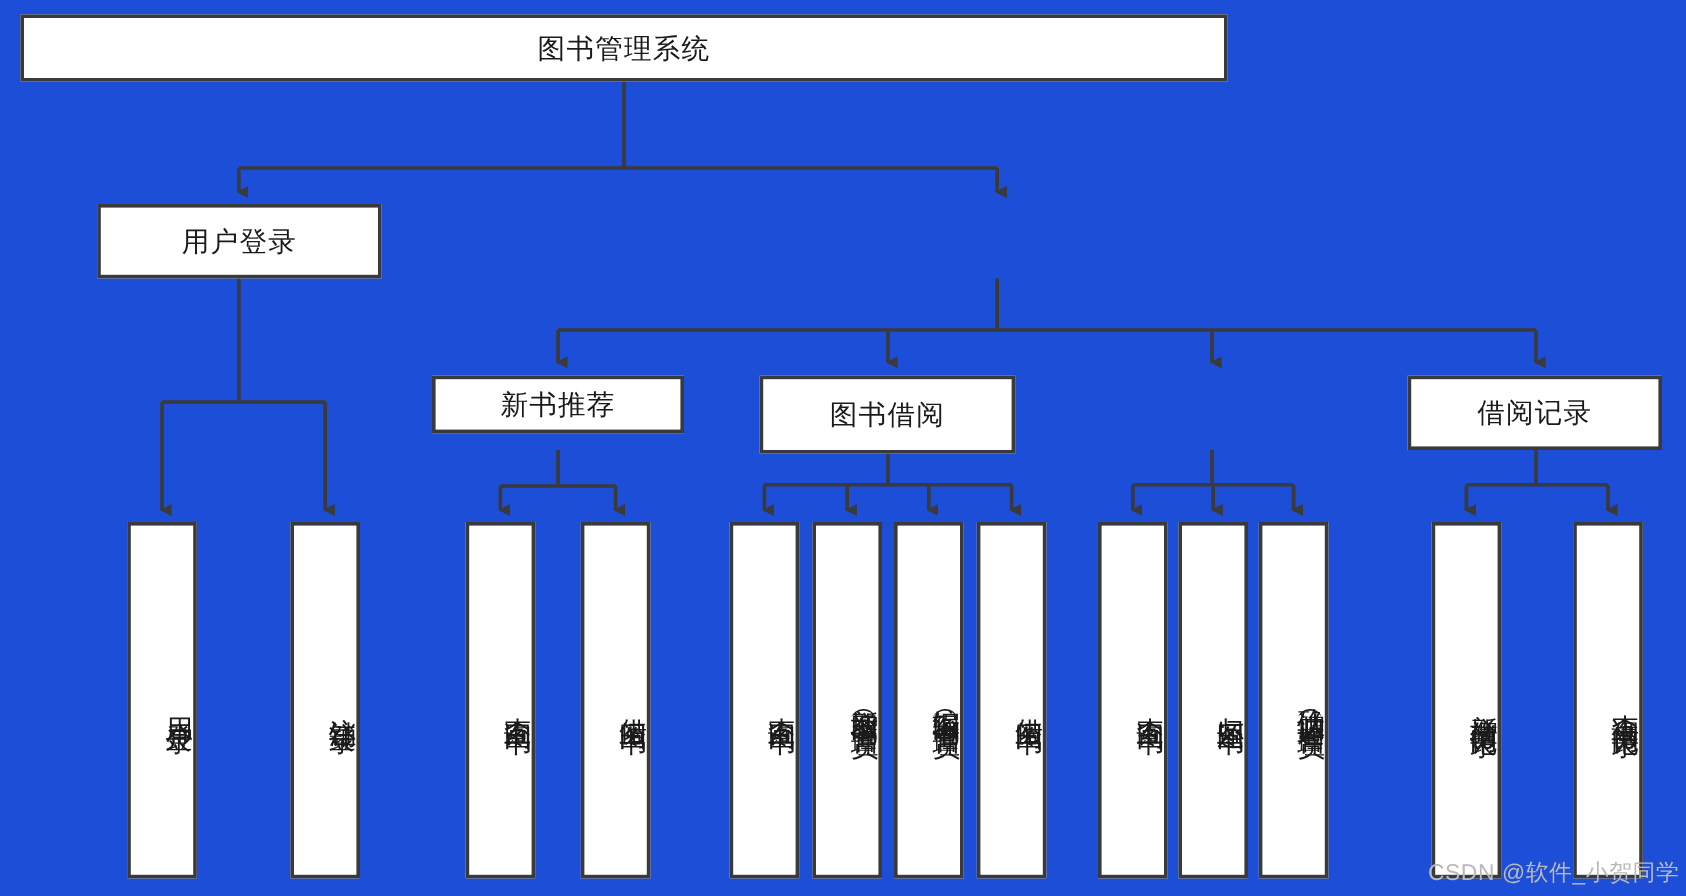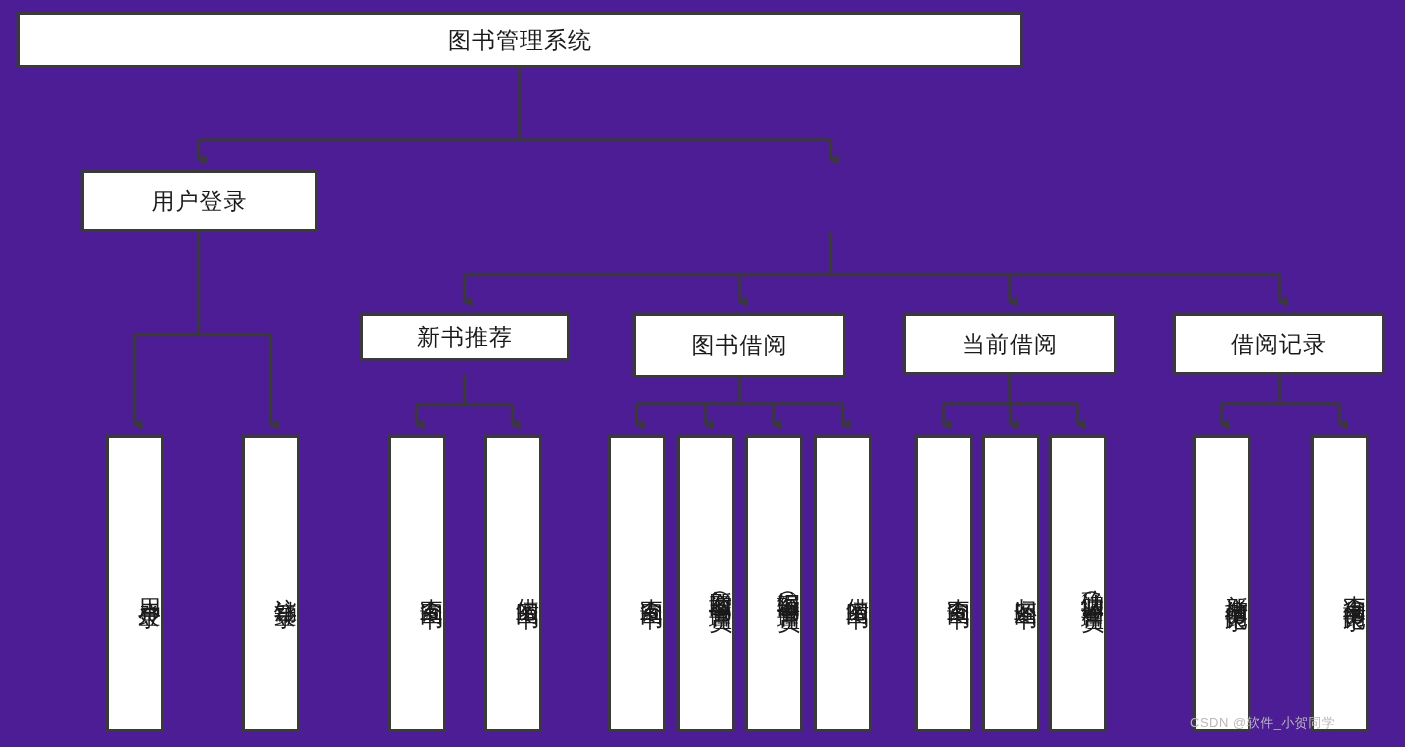--- a/index.html
+++ b/index.html
@@ -4,21 +4,21 @@
 <style>
   html, body {
     margin: 0;
     padding: 0;
     background: #ffffff;
   }
   #canvas {
     position: relative;
     width: 1405px;
     height: 747px;
-    background: #4c1d95;
+    background: #1d4ed8;
     font-family: "Liberation Sans", "DejaVu Sans", sans-serif;
     overflow: hidden;
   }
   .node {
     position: absolute;
     box-sizing: border-box;
     border: 3px solid #3a3a3a;
     background: #ffffff;
     display: flex;
     align-items: center;
@@ -47,21 +47,21 @@
   .lines {
     position: absolute;
     left: 0;
     top: 0;
     width: 1405px;
     height: 747px;
     pointer-events: none;
   }
   .watermark {
     position: absolute;
-    font-size: 13px;
+    font-size: 19px;
     color: #b9b9b9;
     white-space: nowrap;
     letter-spacing: 0.5px;
   }
 </style>
 </head>
 <body>
 
 <div id="canvas">
 
@@ -122,23 +122,20 @@
   <div class="node horiz" style="left:81px; top:170px; width:237px; height:62px;">
     <span>用户登录</span>
   </div>
 
   <div class="node horiz" style="left:360px; top:313px; width:210px; height:48px;">
     <span>新书推荐</span>
   </div>
   <div class="node horiz" style="left:633px; top:313px; width:213px; height:65px;">
     <span>图书借阅</span>
   </div>
-  <div class="node horiz" style="left:903px; top:313px; width:214px; height:62px;">
-    <span>当前借阅</span>
-  </div>
   <div class="node horiz" style="left:1173px; top:313px; width:212px; height:62px;">
     <span>借阅记录</span>
   </div>
 
   <div class="node vert" style="left:106px; top:435px; width:58px; height:297px;">
     <span>用户登录</span>
   </div>
   <div class="node vert" style="left:242px; top:435px; width:58px; height:297px;">
     <span>注销登录</span>
   </div>

